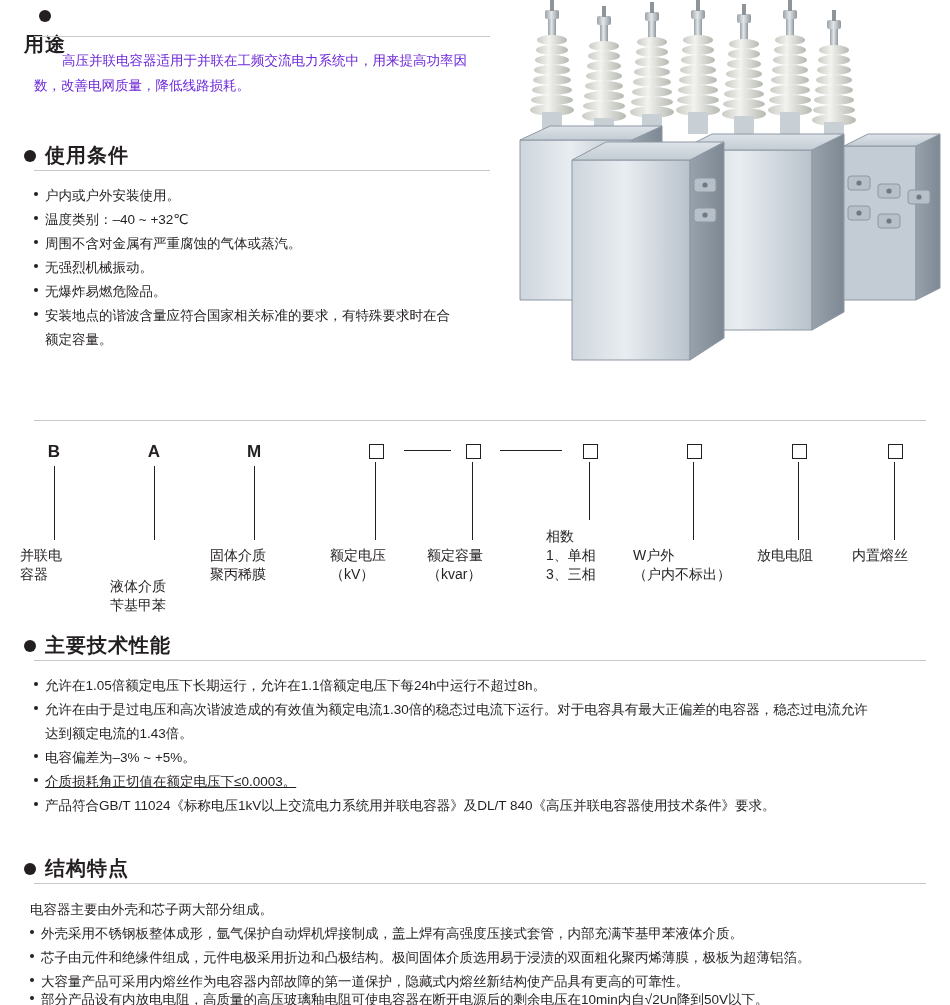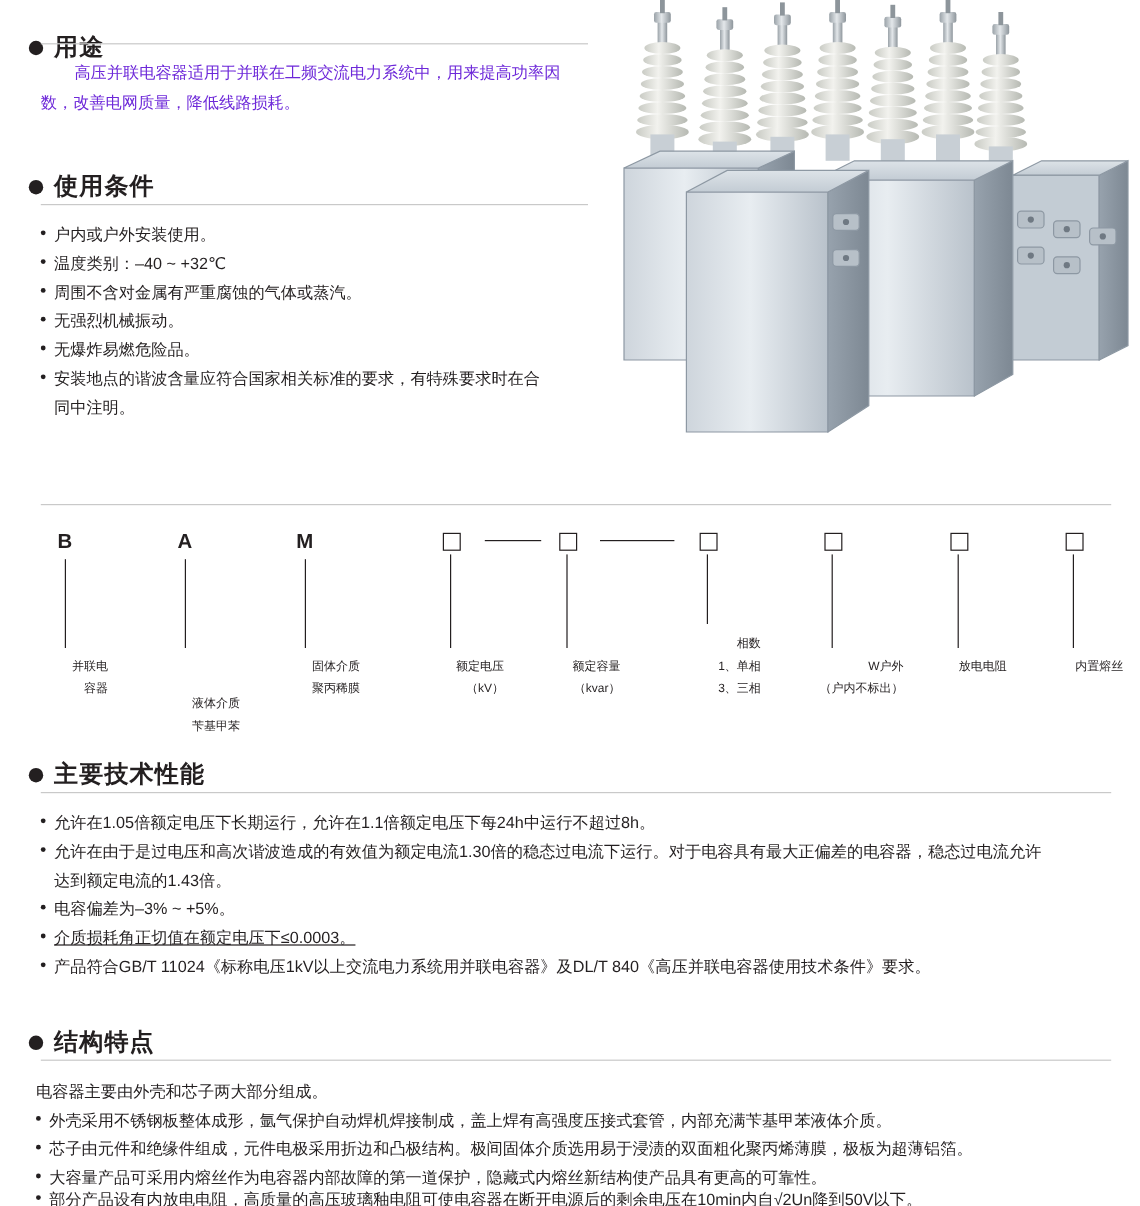--- a/index.html
+++ b/index.html
@@ -55,30 +55,30 @@
   .code-letter{
     position:absolute;font-size:17px;font-weight:bold;text-align:center;
     width:40px;
   }
   .code-box{
     position:absolute;width:13px;height:13px;border:1px solid #231f20;
   }
   .vline{position:absolute;width:1px;background:#231f20;}
   .hline{position:absolute;height:1px;background:#231f20;}
   .code-label{
-    position:absolute;font-size:10px;line-height:19px;text-align:right;
+    position:absolute;font-size:14px;line-height:19px;text-align:left;
     white-space:pre-line;
   }
 </style>
 </head>
 <body>
 
 <div class="page">
 
-  <div class="section-head" style="left:24px;top:26px;">
+  <div class="section-head" style="left:24px;top:10px;flex-direction:column;">
     <span class="bullet"></span>
     <span class="section-title">用途</span>
   </div>
   <div class="head-rule" style="left:34px;top:36px;width:456px;"></div>
 
   <div class="para" style="left:34px;top:48px;width:455px;text-indent:28px;">高压并联电容器适用于并联在工频交流电力系统中，用来提高功率因数，改善电网质量，降低线路损耗。</div>
 
   <div class="section-head" style="left:24px;top:142px;">
     <span class="bullet"></span>
     <span class="section-title">使用条件</span>
@@ -96,21 +96,21 @@
   </div>
   <div class="li" style="left:34px;top:256px;">
     <span class="dot"></span><span>无强烈机械振动。</span>
   </div>
   <div class="li" style="left:34px;top:280px;">
     <span class="dot"></span><span>无爆炸易燃危险品。</span>
   </div>
   <div class="li" style="left:34px;top:304px;">
     <span class="dot"></span><span>安装地点的谐波含量应符合国家相关标准的要求，有特殊要求时在合</span>
   </div>
-  <div class="li-indent" style="left:45px;top:328px;">同中注明。</div>
+  <div class="li-indent" style="left:45px;top:328px;">额定容量。</div>
 
   <div class="photo">
     <svg width="438" height="378" viewBox="0 0 438 378">
       <defs>
         <linearGradient id="boxFace" x1="0" y1="0" x2="1" y2="0">
           <stop offset="0" stop-color="#ced5dc"></stop>
           <stop offset="0.45" stop-color="#e8edf1"></stop>
           <stop offset="1" stop-color="#b9c2cb"></stop>
         </linearGradient>
         <linearGradient id="boxSide" x1="0" y1="0" x2="1" y2="0">

